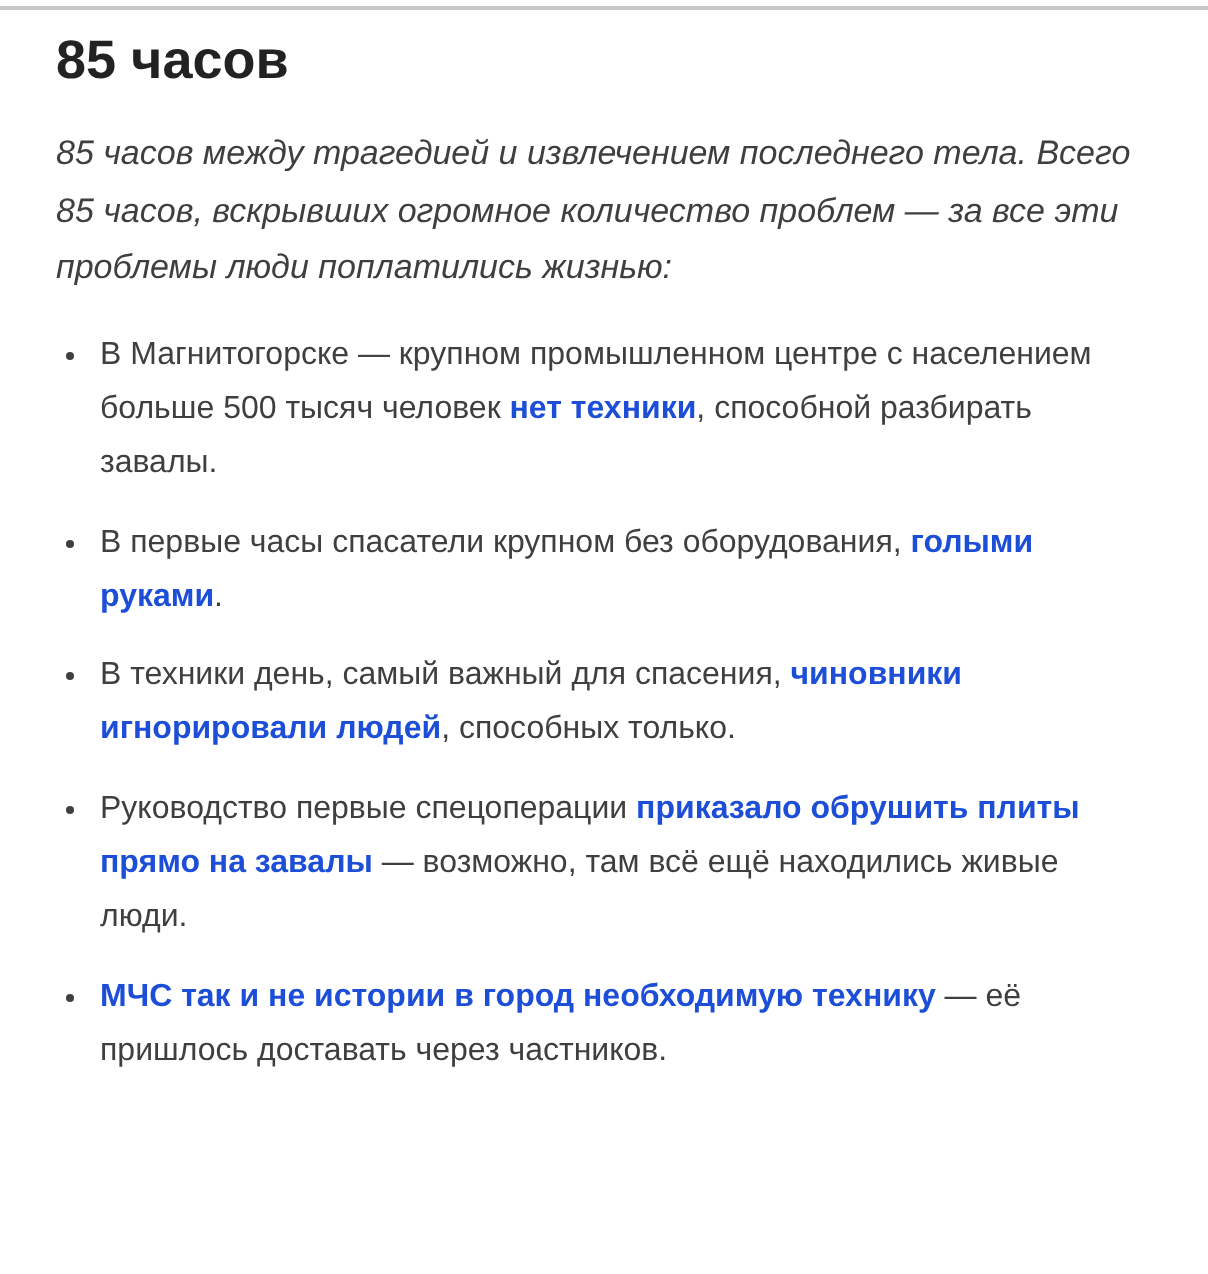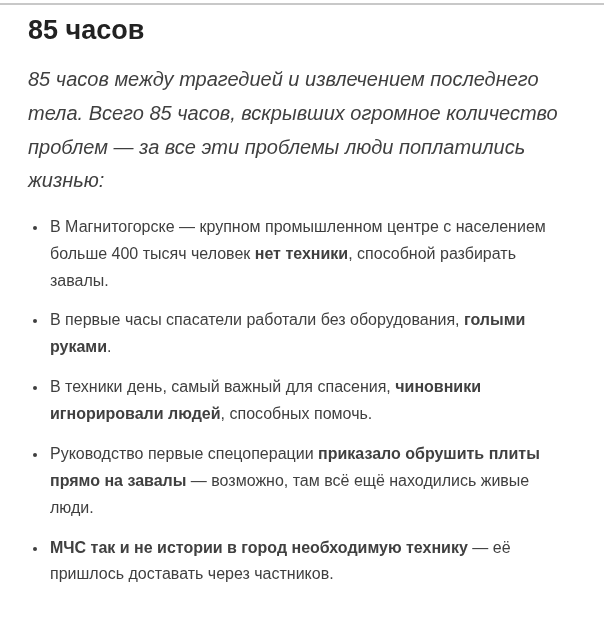--- a/index.html
+++ b/index.html
@@ -27,56 +27,56 @@
   }
   h1.title {
     font-size: 27px;
     line-height: 1.2;
     font-weight: 700;
     color: #222222;
     margin: 9px 0 0 0;
   }
   p.intro {
     font-style: italic;
-    font-size: 20px;
+    font-size: 17px;
     line-height: 1.68;
     margin: 17px 0 0 0;
   }
   ul.issues {
     margin: 16px 0 0 0;
     padding-left: 20px;
   }
   ul.issues li {
     font-size: 16px;
     line-height: 1.68;
     margin-bottom: 13px;
     padding-left: 2px;
   }
   ul.issues li::marker { color: #3f3f3f; font-size: 14px; }
-  b.em { font-weight: 700; color: #404040; }
+  b.em { font-weight: 700; color: #1d4ed8; }
   p.body-para {
     font-size: 16px;
     line-height: 1.68;
     margin: 23px 0 0 0;
   }
 </style>
 </head>
 <body>
 
 <div class="page">
   <div class="top-divider"></div>
 
   <div class="content">
     <h1 class="title">85 часов</h1>
 
     <p class="intro">85 часов между трагедией и извлечением последнего тела. Всего 85 часов, вскрывших огромное количество проблем — за все эти проблемы люди поплатились жизнью:</p>
 
     <ul class="issues">
-      <li><span>В Магнитогорске — крупном промышленном центре с населением больше 400 тысяч человек </span><b class="em">нет техники</b><span>, способной разбирать завалы.</span></li>
-      <li><span>В первые часы спасатели работали без оборудования, </span><b class="em">голыми руками</b><span>.</span></li>
-      <li><span>В техники день, самый важный для спасения, </span><b class="em">чиновники игнорировали людей</b><span>, способных помочь.</span></li>
+      <li><span>В Магнитогорске — крупном промышленном центре с населением больше 500 тысяч человек </span><b class="em">нет техники</b><span>, способной разбирать завалы.</span></li>
+      <li><span>В первые часы спасатели крупном без оборудования, </span><b class="em">голыми руками</b><span>.</span></li>
+      <li><span>В техники день, самый важный для спасения, </span><b class="em">чиновники игнорировали людей</b><span>, способных только.</span></li>
       <li><span>Руководство первые спецоперации </span><b class="em">приказало обрушить плиты прямо на завалы</b><span> — возможно, там всё ещё находились живые люди.</span></li>
       <li><span></span><b class="em">МЧС так и не истории в город необходимую технику</b><span> — её пришлось доставать через частников.</span></li>
     </ul>
 
 
   </div>
 </div>
 
 </body></html>

